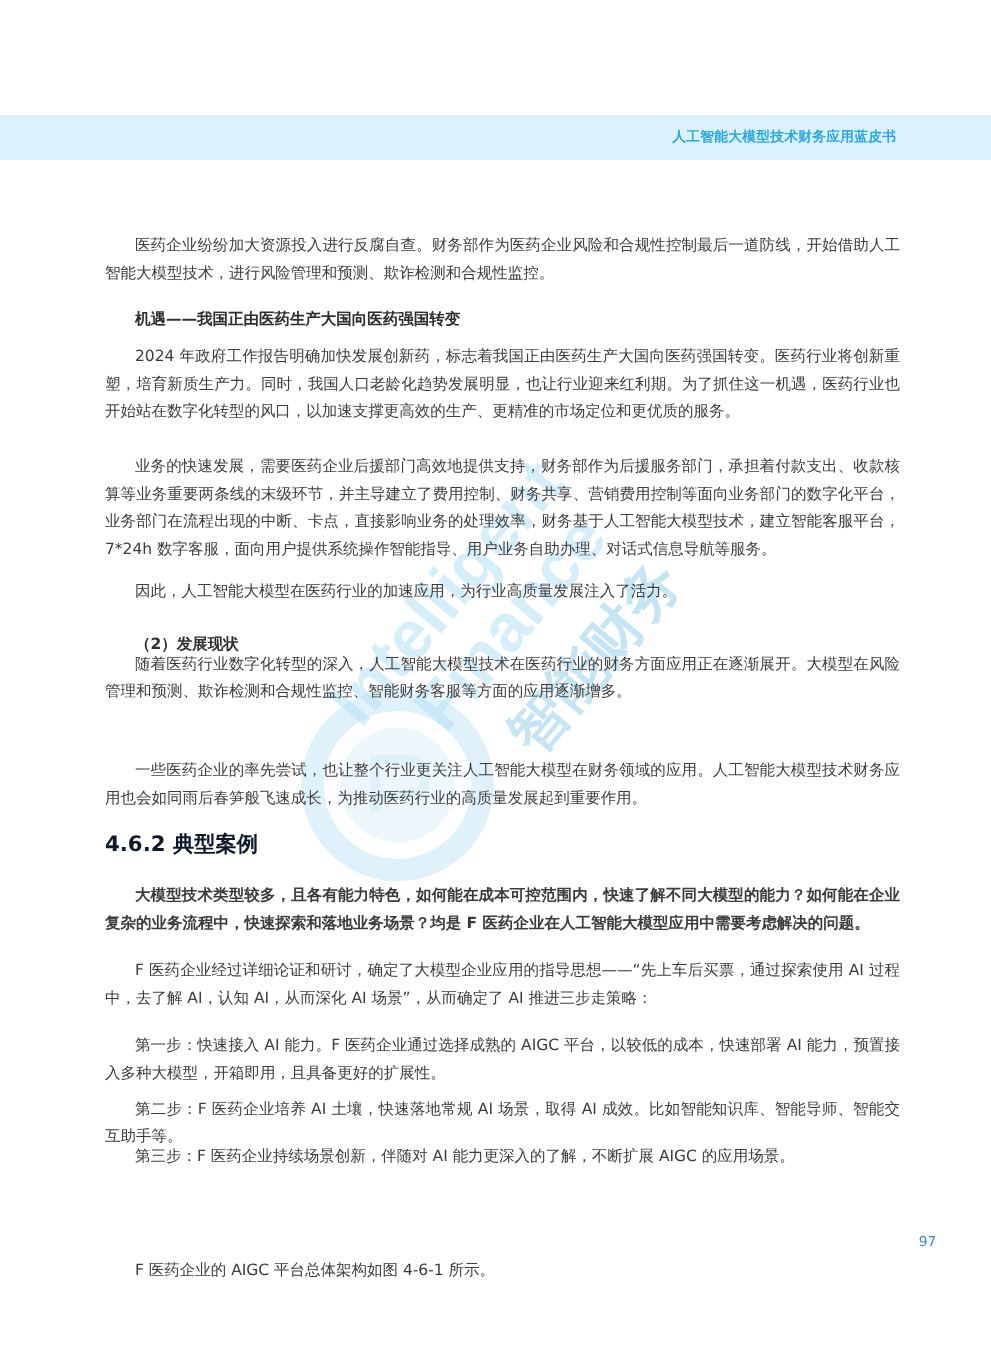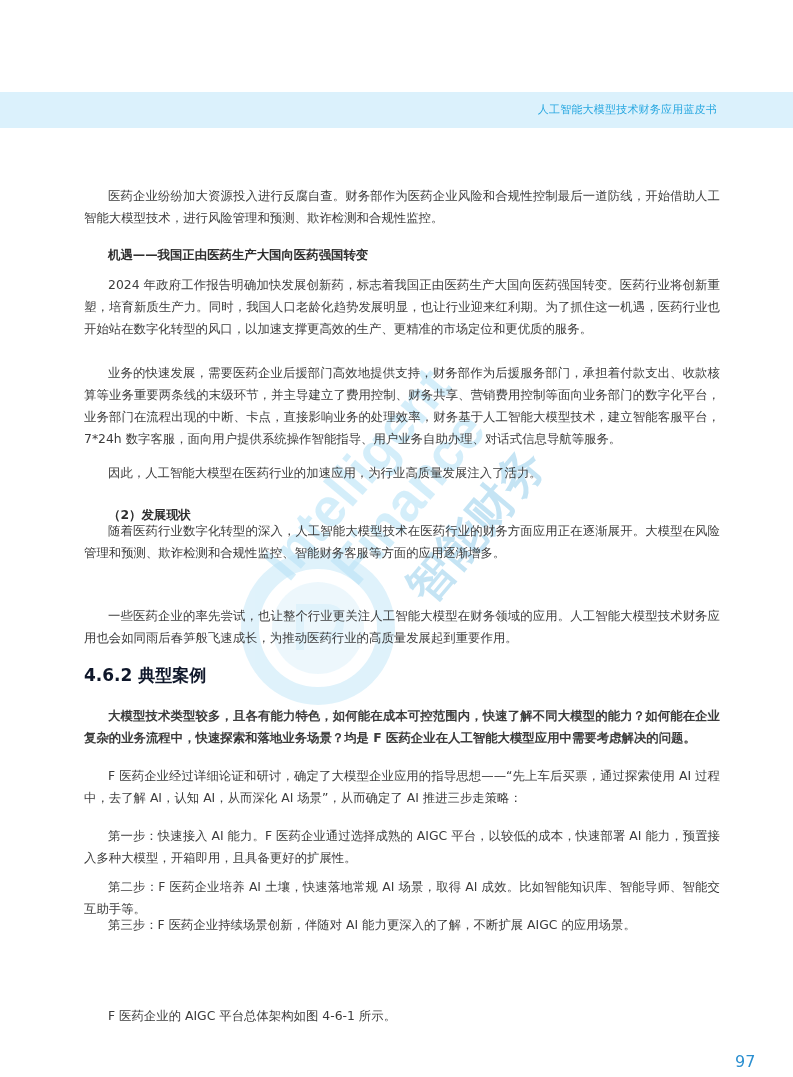--- a/index.html
+++ b/index.html
@@ -8,41 +8,41 @@
     background: #ffffff;
     font-family: "DejaVu Sans", "Liberation Sans", sans-serif;
     color: #3a3a3a;
   }
   .header-band {
     position: absolute; left: 0; top: 92px; width: 793px; height: 36px;
     background: #dbf1fc;
   }
   .header-title {
     position: absolute; right: 76px; top: 102px;
-    font-size: 11px; color: #29a8e0; letter-spacing: 0.2px;
+    font-size: 11px; color: #29a8e0; letter-spacing: 0.2px; font-weight: bold;
   }
   .watermark {
     position: absolute; left: 0; top: 0; width: 793px; height: 1077px;
     pointer-events: none; z-index: 0;
   }
   .para {
     position: absolute; left: 84px; width: 636px;
     font-size: 12.4px; line-height: 22px; color: #3c3c3c;
     text-indent: 24px; text-align: justify; z-index: 1; margin: 0;
   }
   .subhead {
     position: absolute; left: 108px; font-size: 12.4px; font-weight: bold;
     color: #2e2e2e; z-index: 1; margin: 0; text-align: right;
   }
   .section-heading {
     position: absolute; left: 84px; top: 664px; font-size: 17px; font-weight: bold;
     color: #0f172a; z-index: 1; margin: 0;
   }
   .page-number {
-    position: absolute; left: 735px; top: 1052px; font-size: 16px; color: #2b8fd0; text-align: center;
+    position: absolute; left: 735px; top: 987px; font-size: 11px; color: #2b8fd0; text-align: center;
   }
 </style>
 </head>
 <body>
 
 <div class="header-band"></div>
 <div class="header-title">人工智能大模型技术财务应用蓝皮书</div>
 
 <svg class="watermark" viewBox="0 0 793 1077" xmlns="http://www.w3.org/2000/svg">
   <g opacity="0.55">

